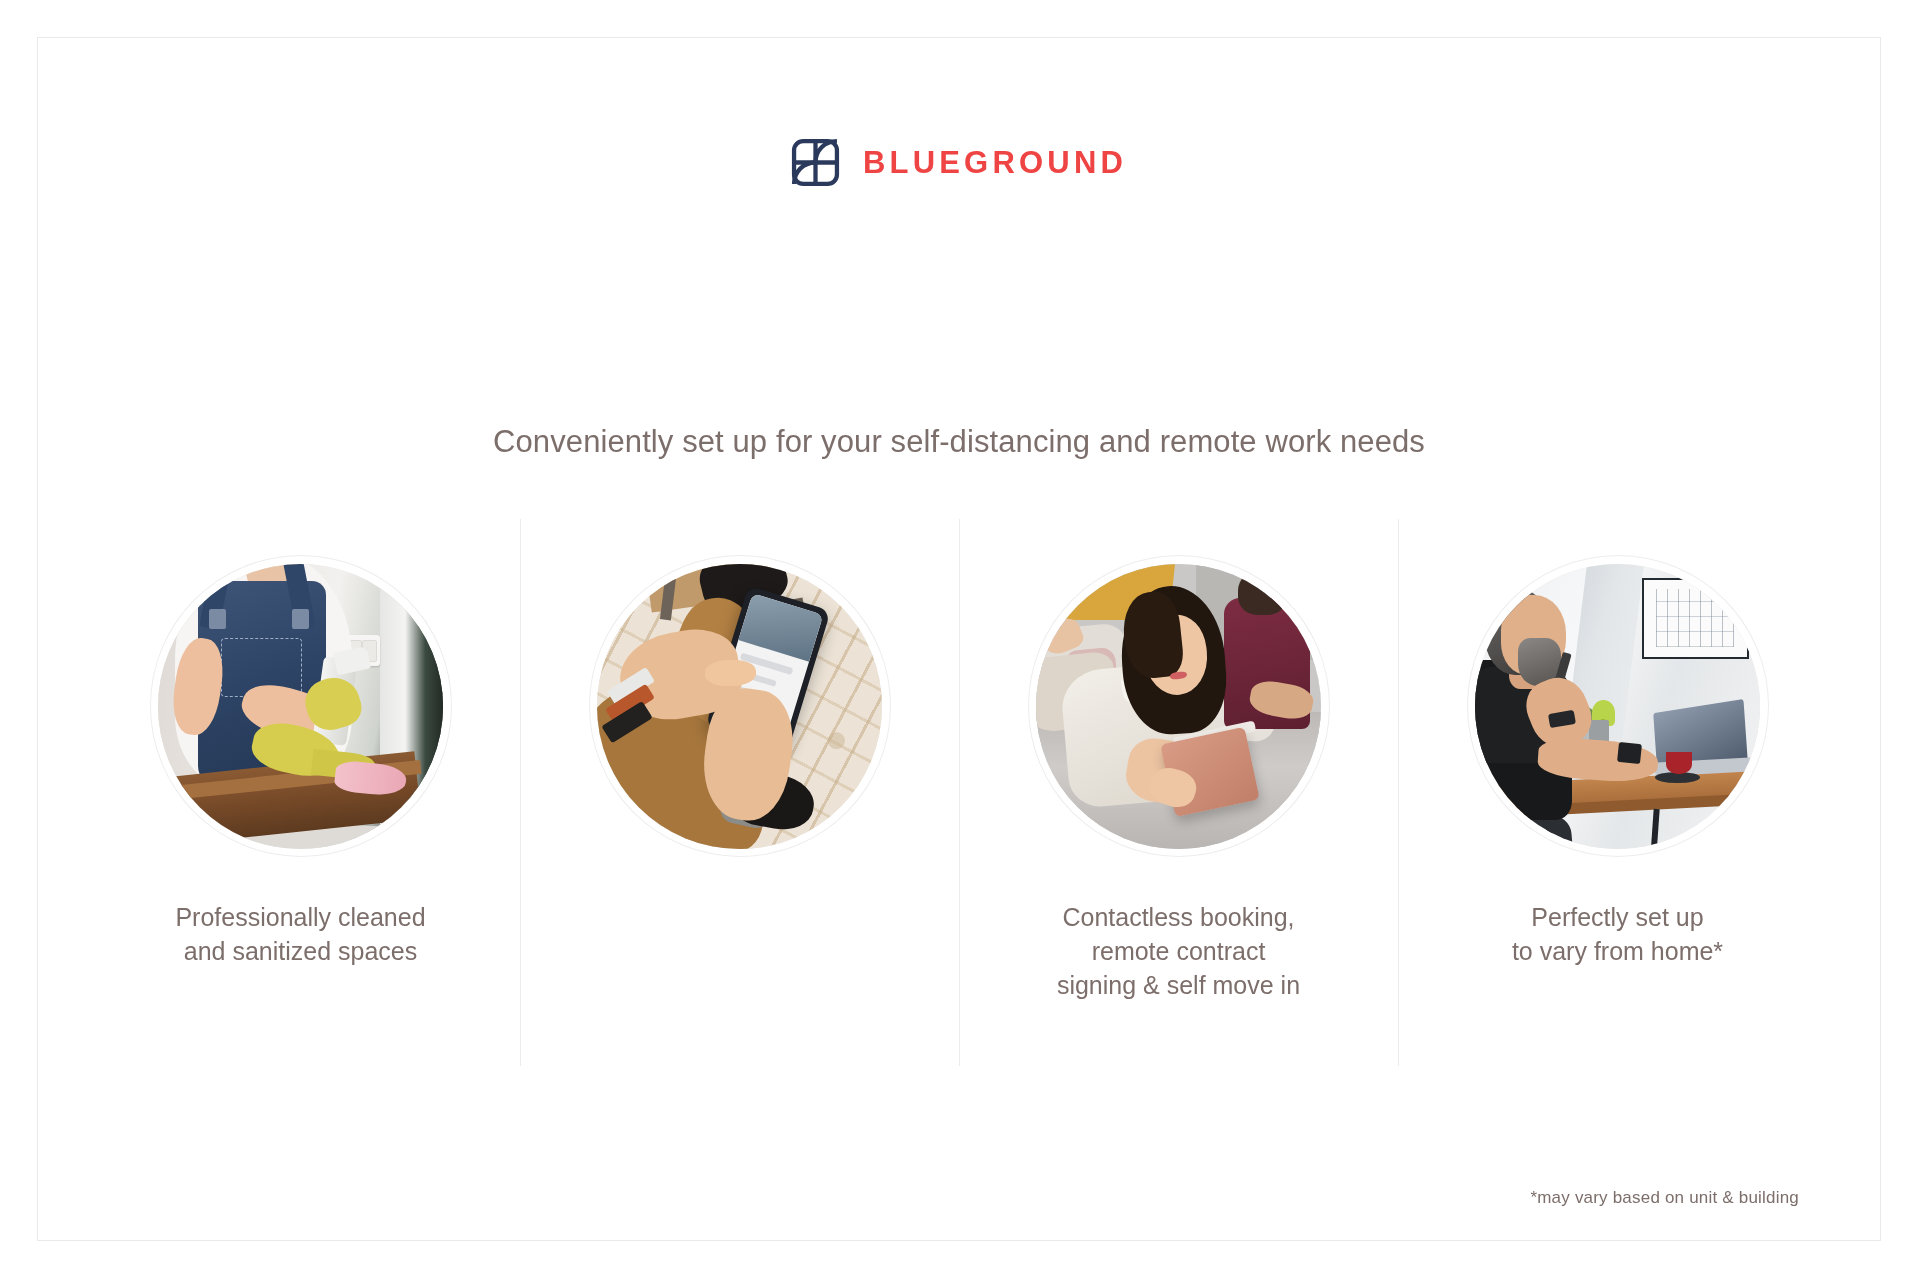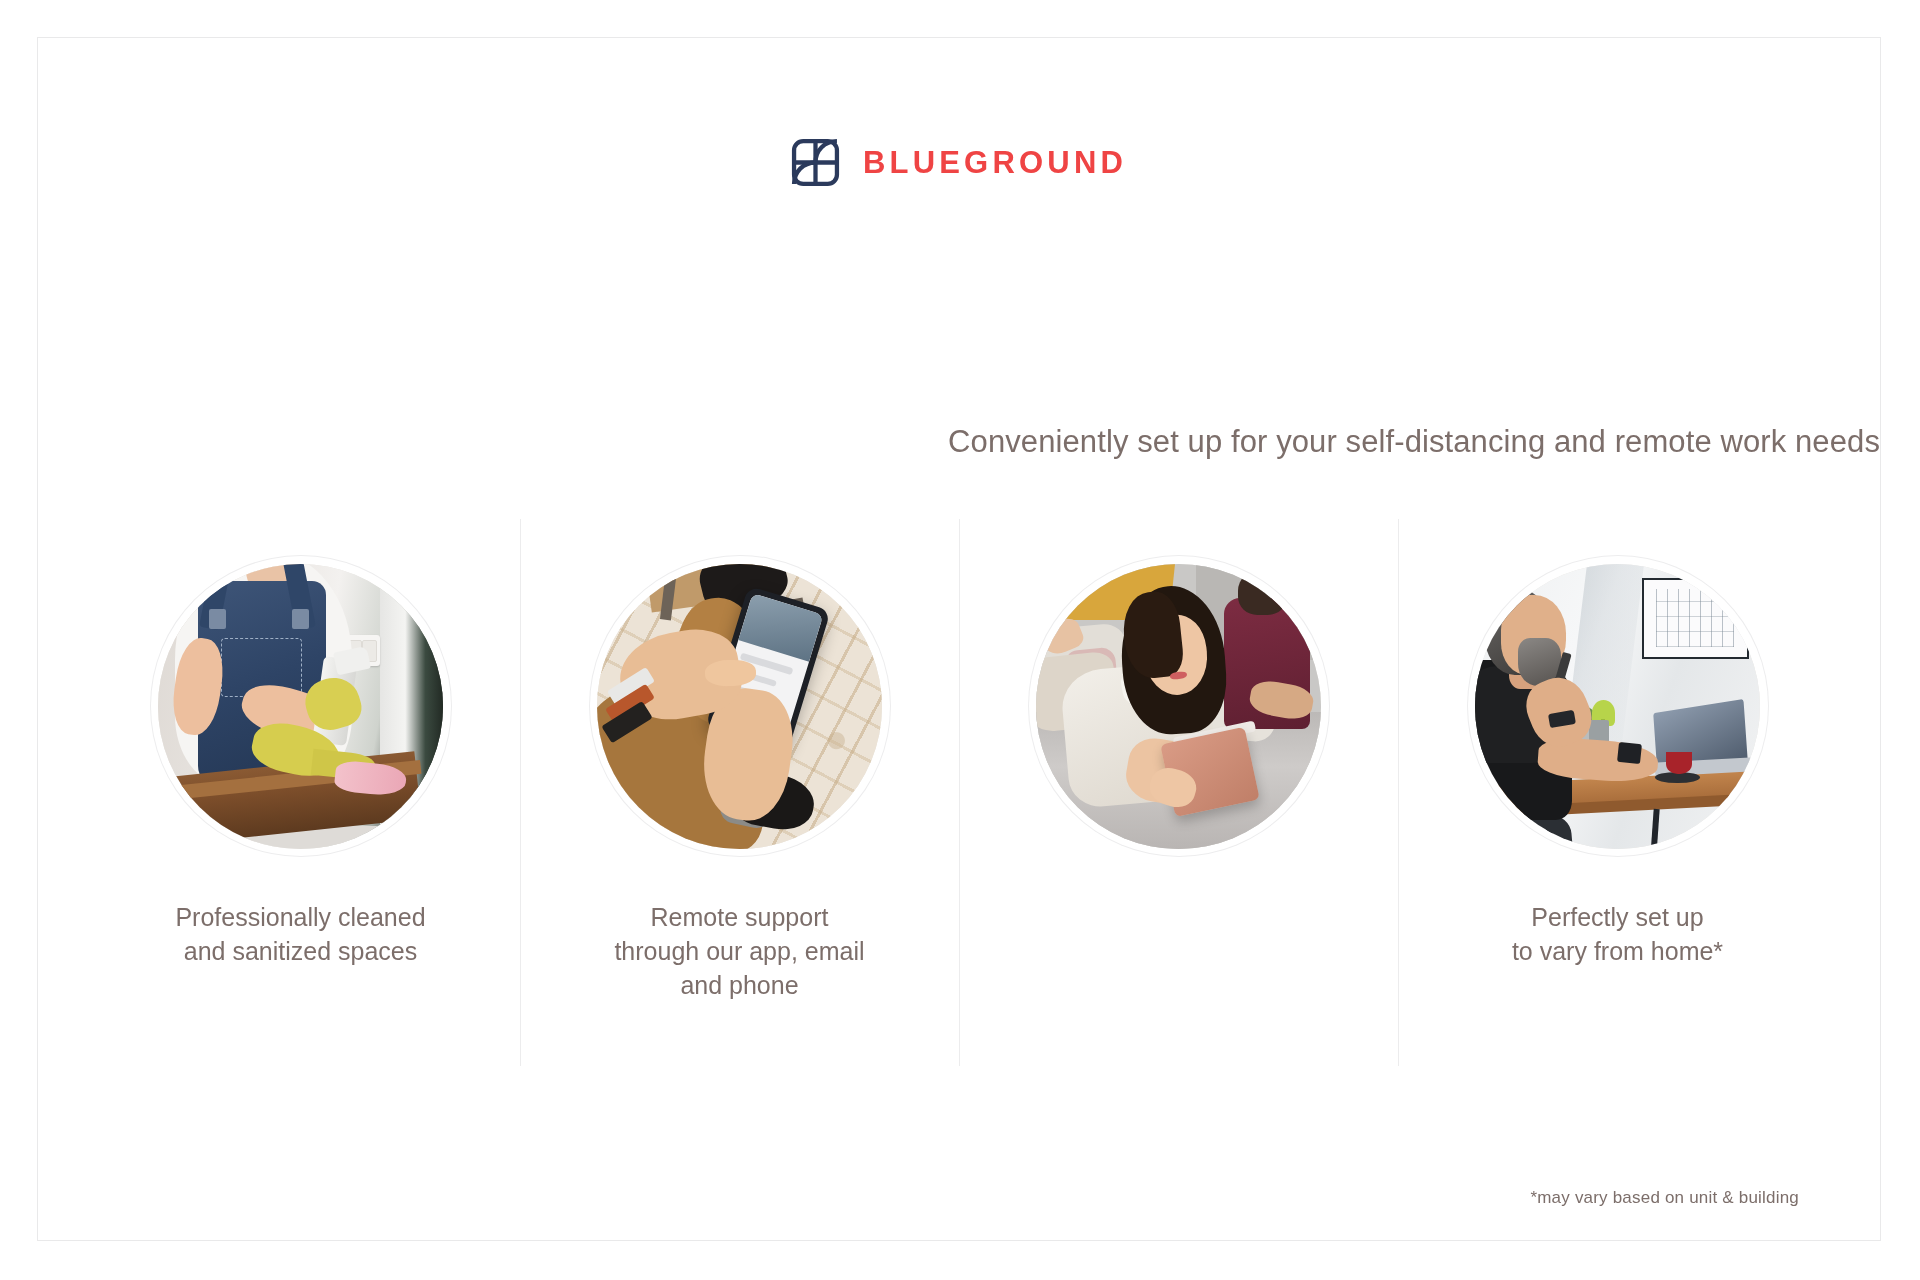--- a/index.html
+++ b/index.html
@@ -41,21 +41,21 @@
     color:#26375c;
     font-size:52px;
     font-weight:bold;
     letter-spacing:3.1px;
     line-height:1.12;
     white-space:nowrap;
     font-stretch:condensed;
   }
   .subhead{
     position:absolute;left:0;right:0;top:354px;
-    text-align:right;
+    text-align:center;
     color:#7c6e6a;
     font-size:31px;
     font-weight:normal;
     letter-spacing:0.1px;
     line-height:1.2;
     white-space:nowrap;
   }
 
   
   .features{
@@ -314,23 +314,20 @@
             </div>
             <div class="s2-handR"></div>
             <div class="s2-handL"></div>
               <div class="s2-fingerPt"></div>
             <div class="s2-braceA"></div>
               <div class="s2-braceB"></div>
               <div class="s2-braceC"></div>
           </div>
         </div>
       </div>
-      <div class="caption">Remote support
-through our app, email
-and phone</div>
     </div>
 
     <div class="feature">
       <div class="circle-wrap">
         <div class="circle">
           <div class="scene">
             <div class="s3-wall"></div>
               <div class="s3-wall2"></div>
               <div class="s3-headboard"></div>
             <div class="s3-bed"></div>
@@ -348,20 +345,23 @@
               <div class="s3-face"></div>
               <div class="s3-hairFront"></div>
             <div class="s3-lip"></div>
             <div class="s3-armF"></div>
             <div class="s3-tabletEdge"></div>
               <div class="s3-tablet"></div>
             <div class="s3-hand"></div>
           </div>
         </div>
       </div>
+      <div class="caption">Contactless booking,
+remote contract
+signing &amp; self move in</div>
     </div>
 
     <div class="feature">
       <div class="circle-wrap">
         <div class="circle">
           <div class="scene">
             <div class="s4-wall"></div>
               <div class="s4-wallShadow"></div>
             <div class="s4-frame"></div>
             <div class="s4-plant"></div>

